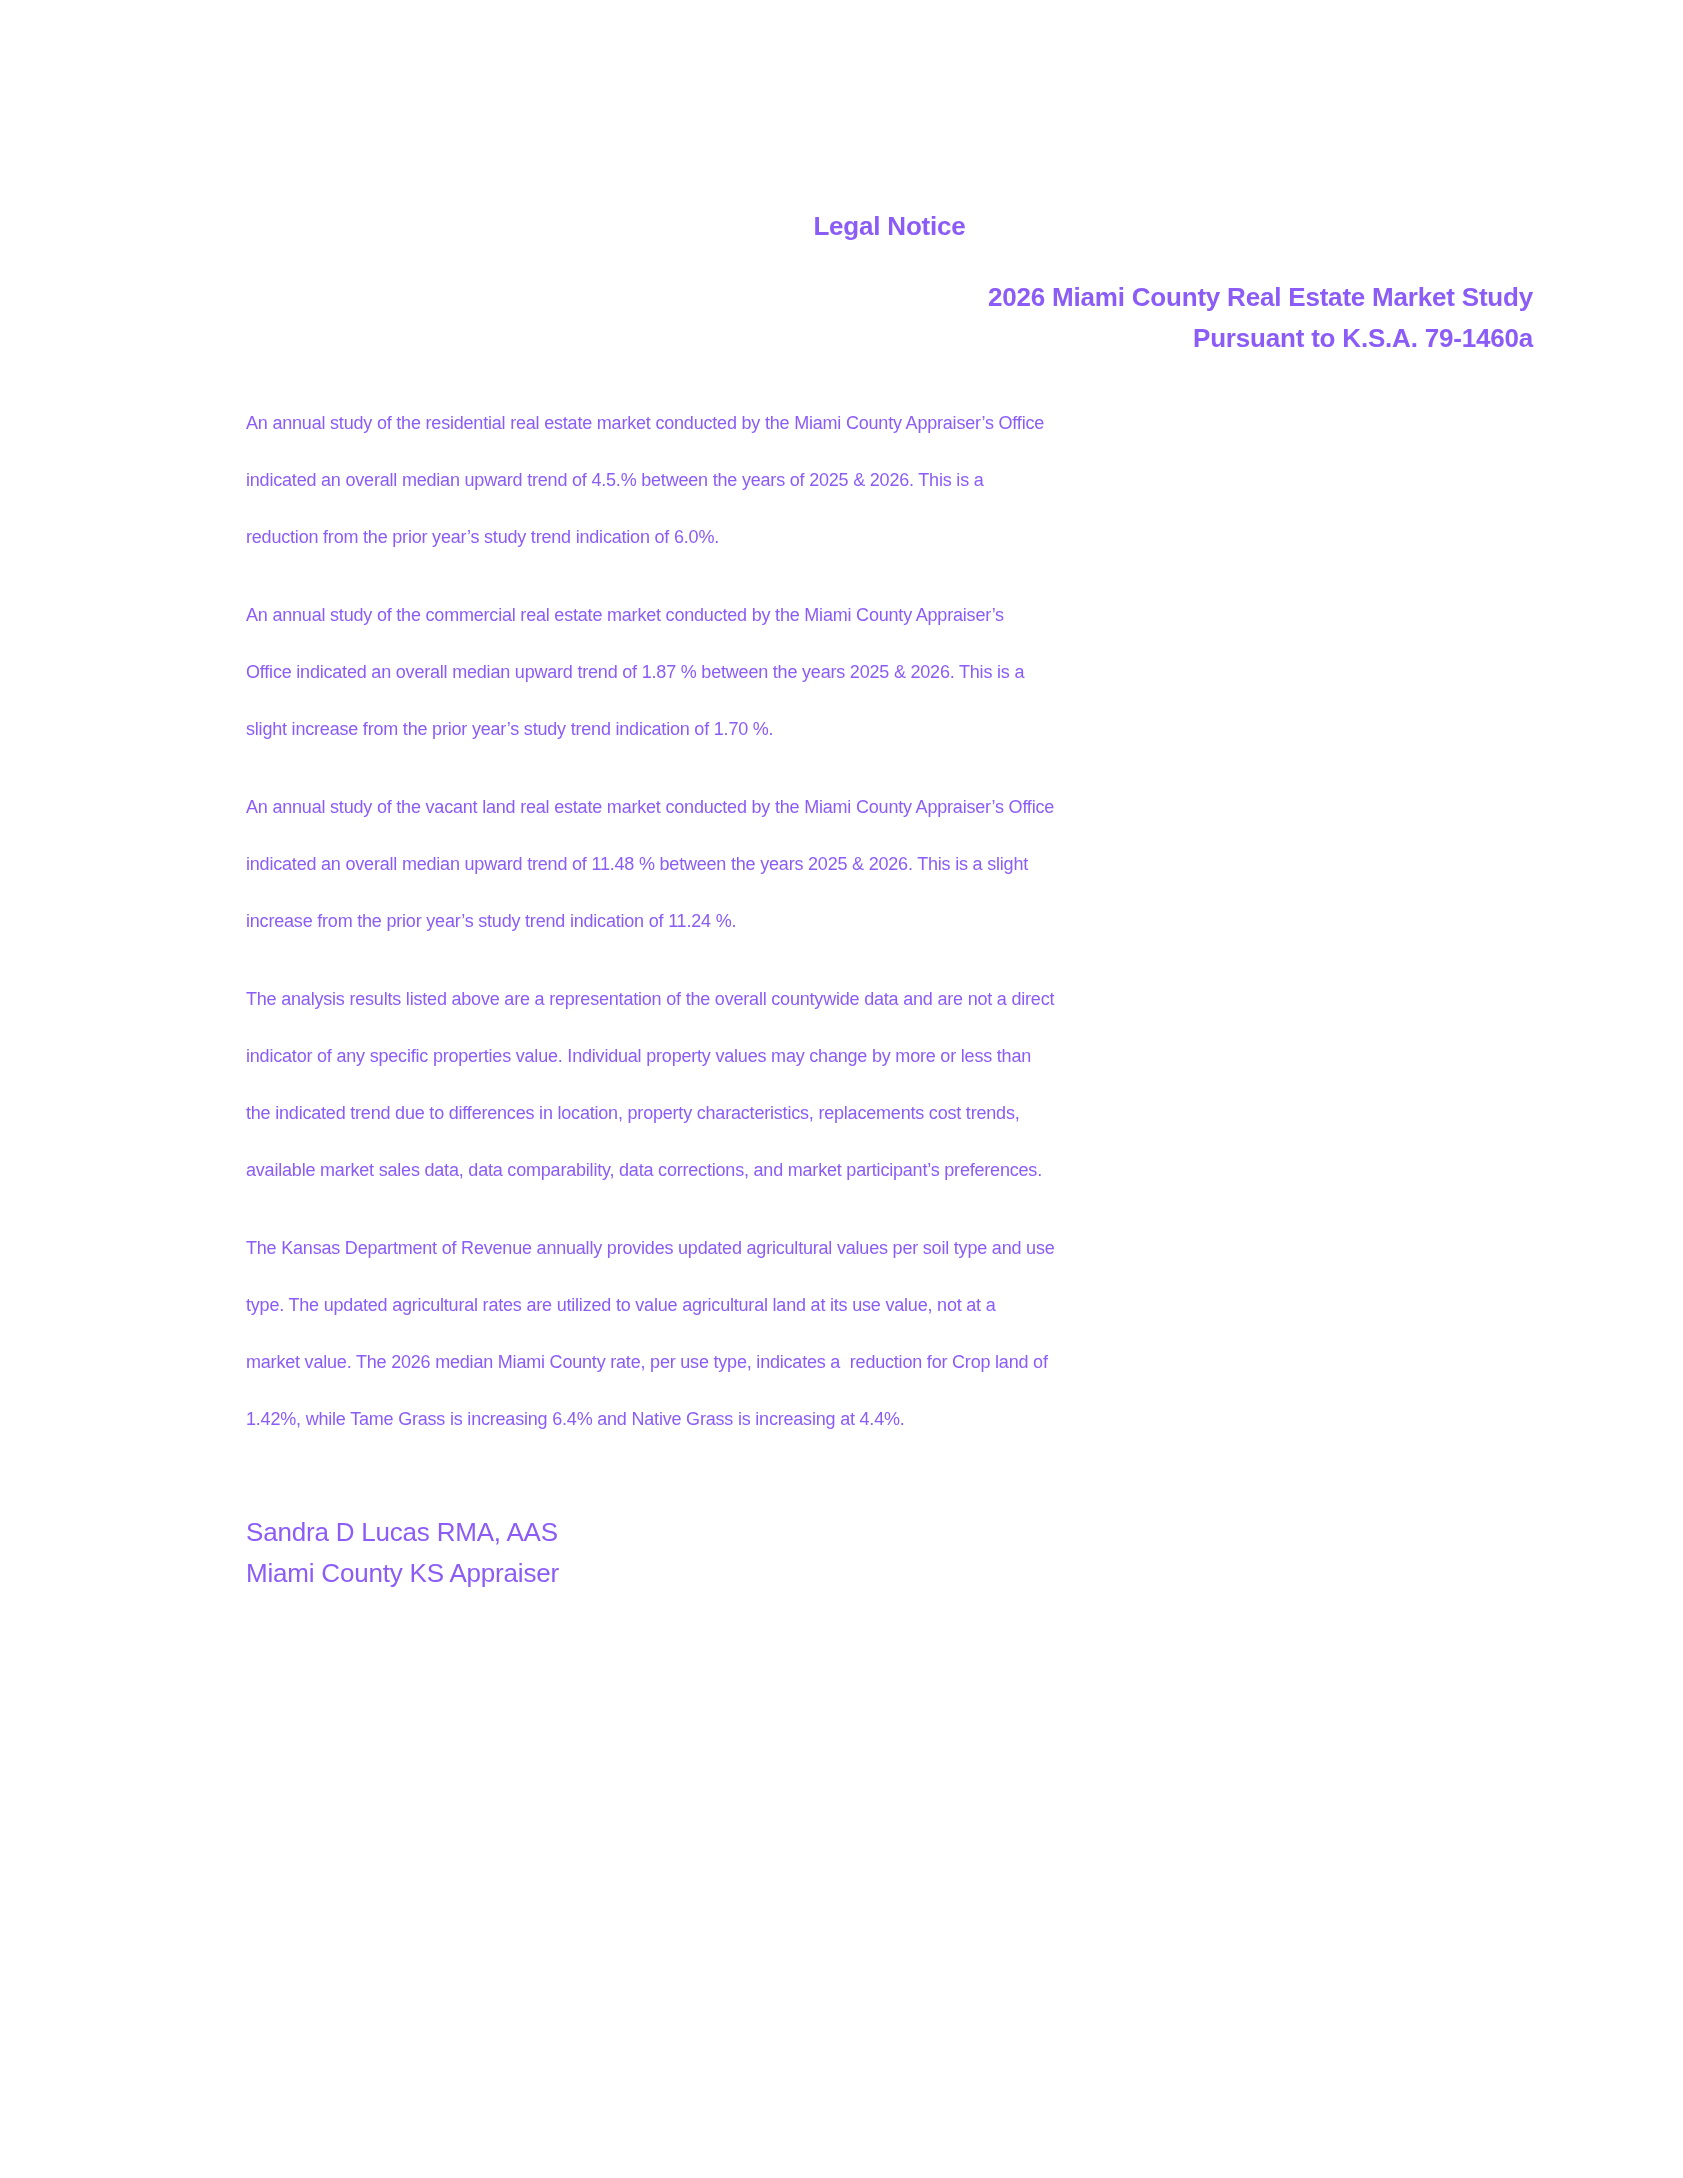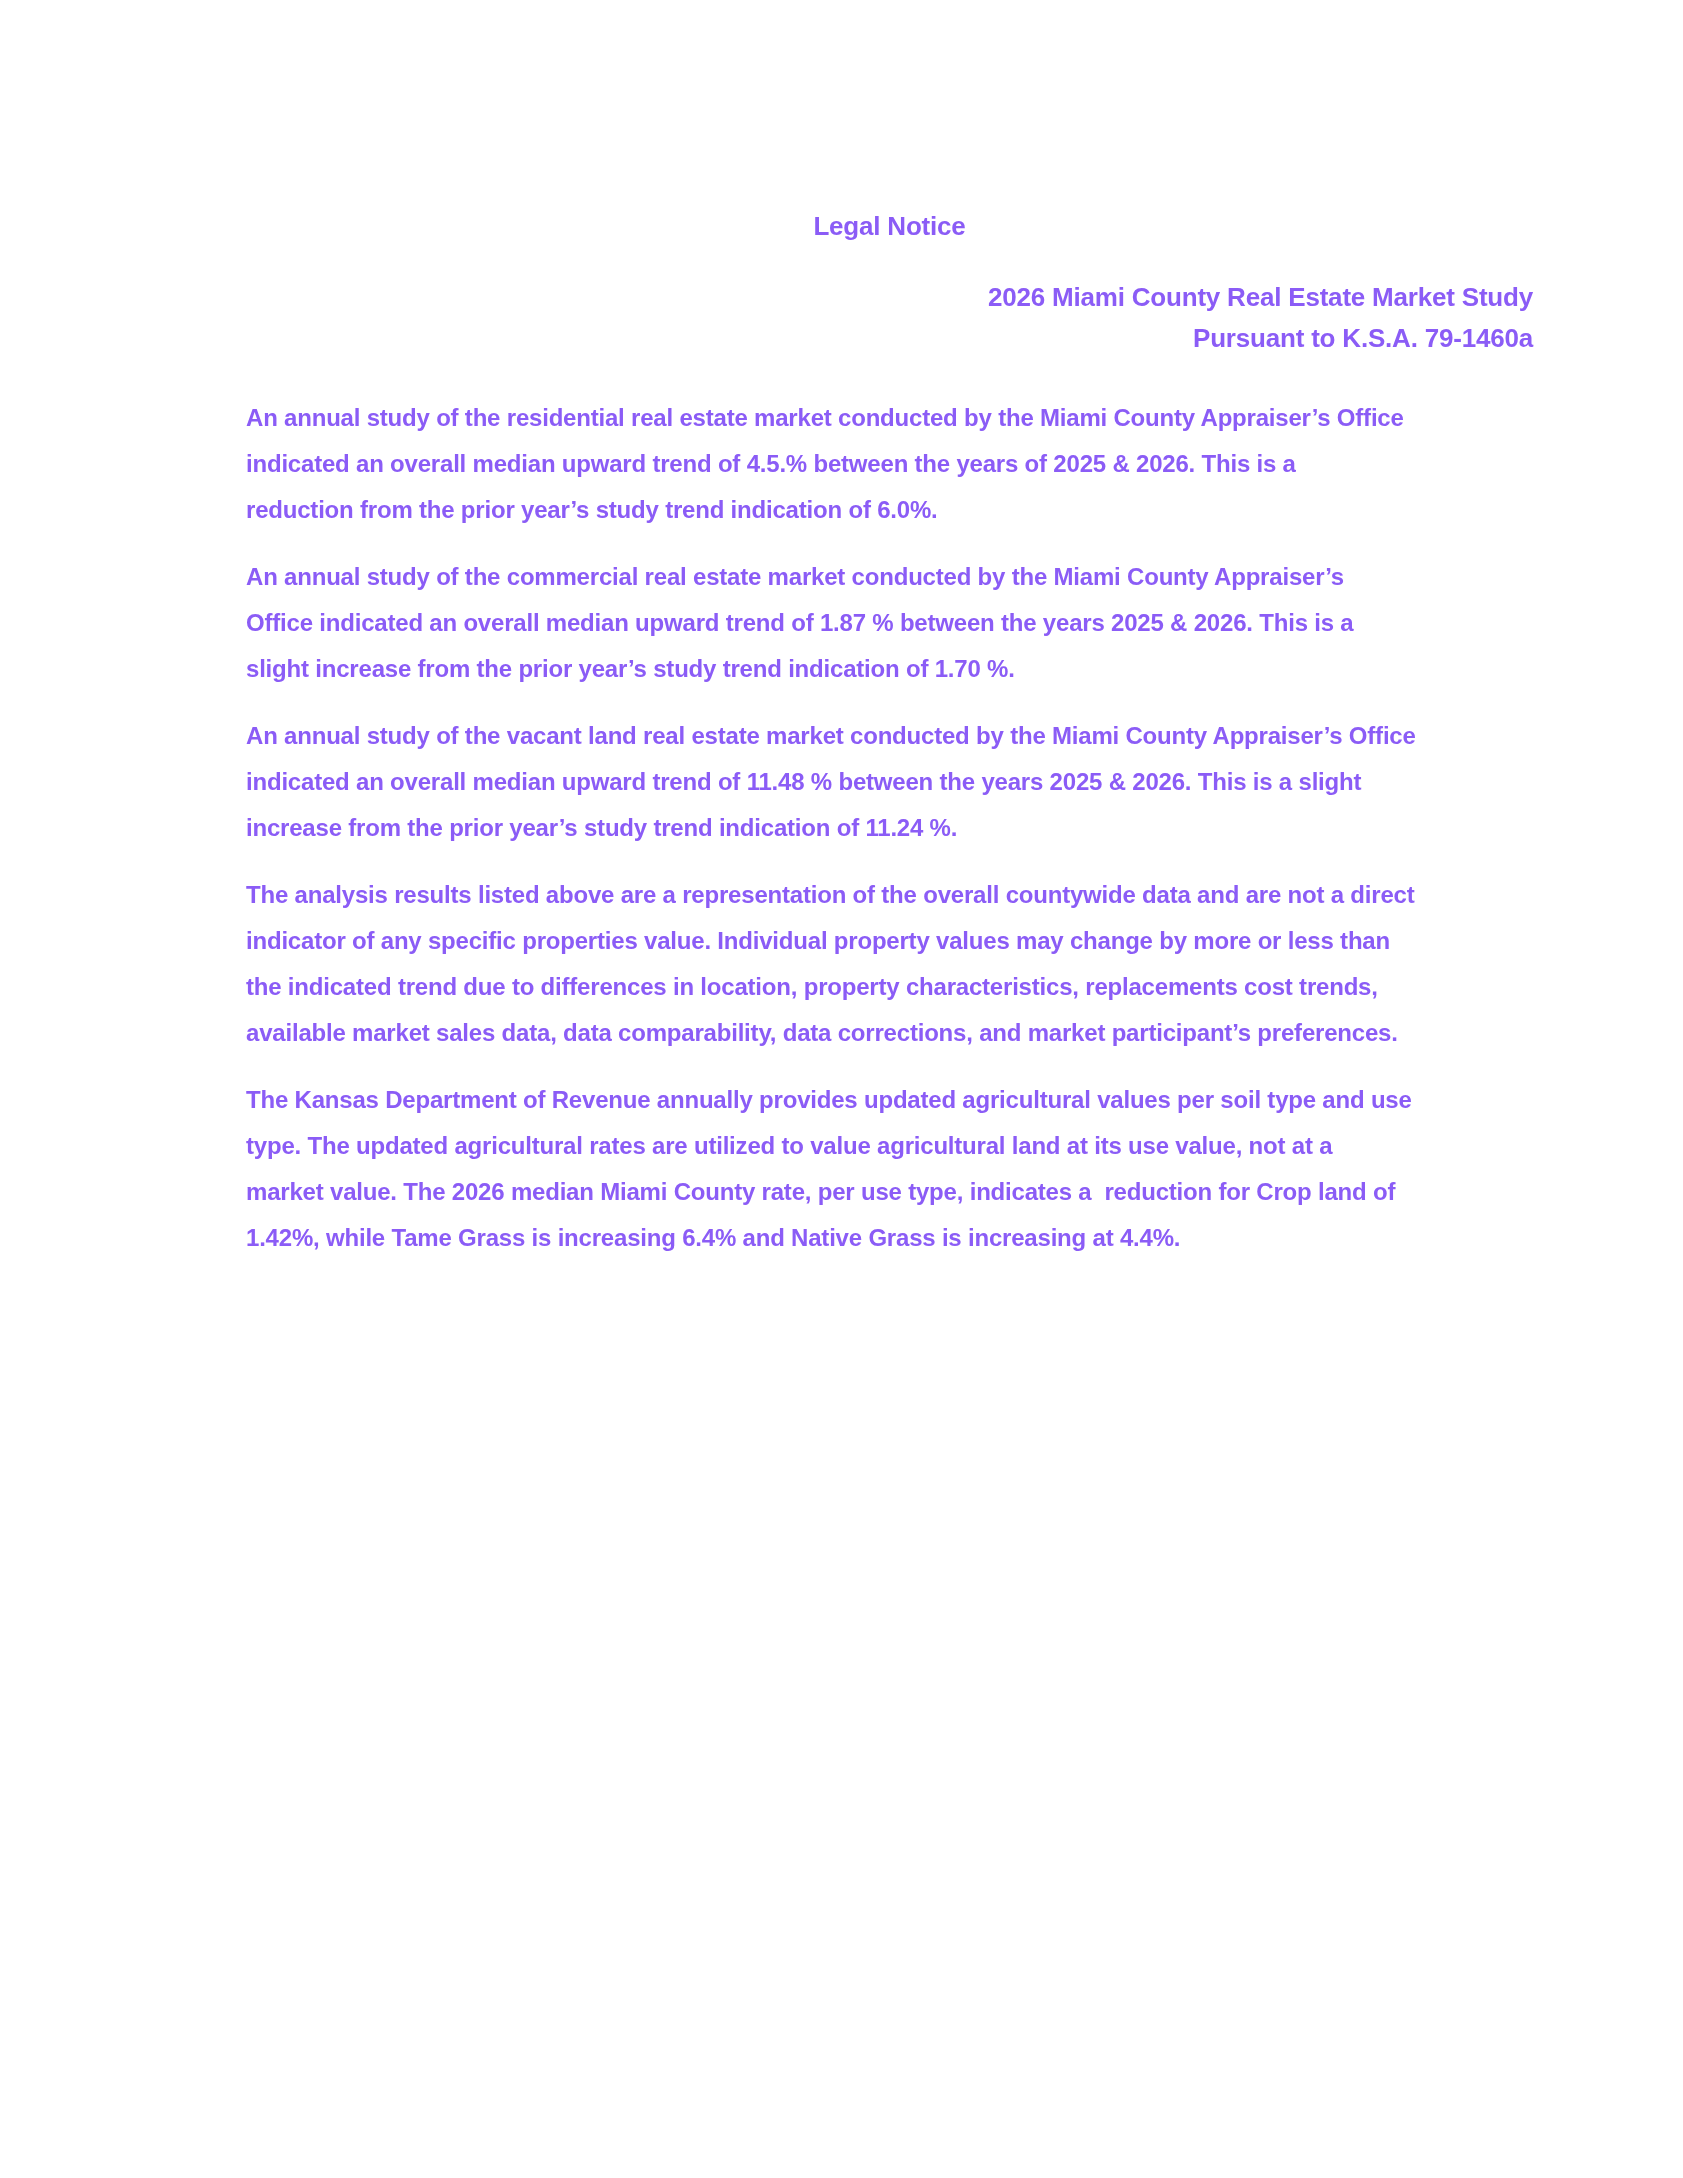--- a/index.html
+++ b/index.html
@@ -32,23 +32,23 @@
     margin: 30px 0 36px 0;
     font-size: 26px;
     font-weight: bold;
     line-height: 41px;
     text-align: right;
     white-space: pre-line;
     letter-spacing: -0.2px;
   }
   .para {
     margin: 0 0 21px 0;
-    font-size: 24px;
-    font-weight: bold;
-    line-height: 46px;
+    font-size: 18px;
+    font-weight: normal;
+    line-height: 57px;
     white-space: pre;
     letter-spacing: -0.2px;
   }
   .signature {
     margin: 64px 0 0 0;
     font-size: 26px;
     line-height: 41px;
     white-space: pre-line;
     letter-spacing: -0.2px;
   }
@@ -80,14 +80,16 @@
 available market sales data, data comparability, data corrections, and market participant’s preferences.</p>
 
 
 
 
   <p class="para">The Kansas Department of Revenue annually provides updated agricultural values per soil type and use
 type. The updated agricultural rates are utilized to value agricultural land at its use value, not at a
 market value. The 2026 median Miami County rate, per use type, indicates a  reduction for Crop land of
 1.42%, while Tame Grass is increasing 6.4% and Native Grass is increasing at 4.4%.</p>
 
+  <p class="signature">Sandra D Lucas RMA, AAS
+Miami County KS Appraiser</p>
 </div>
 
 
 </body></html>

